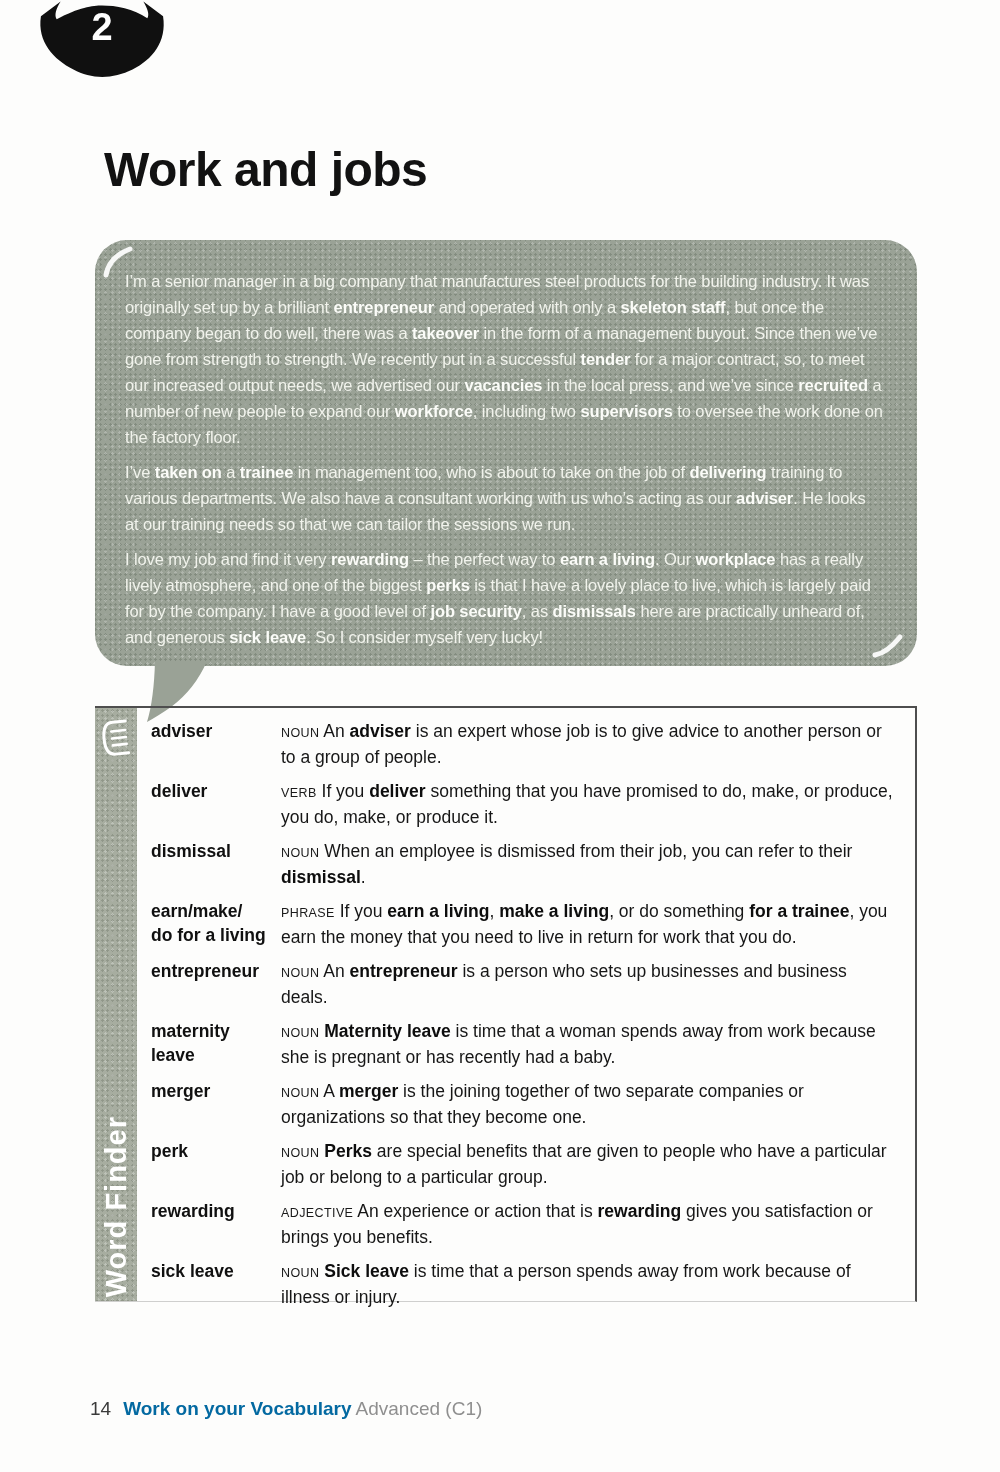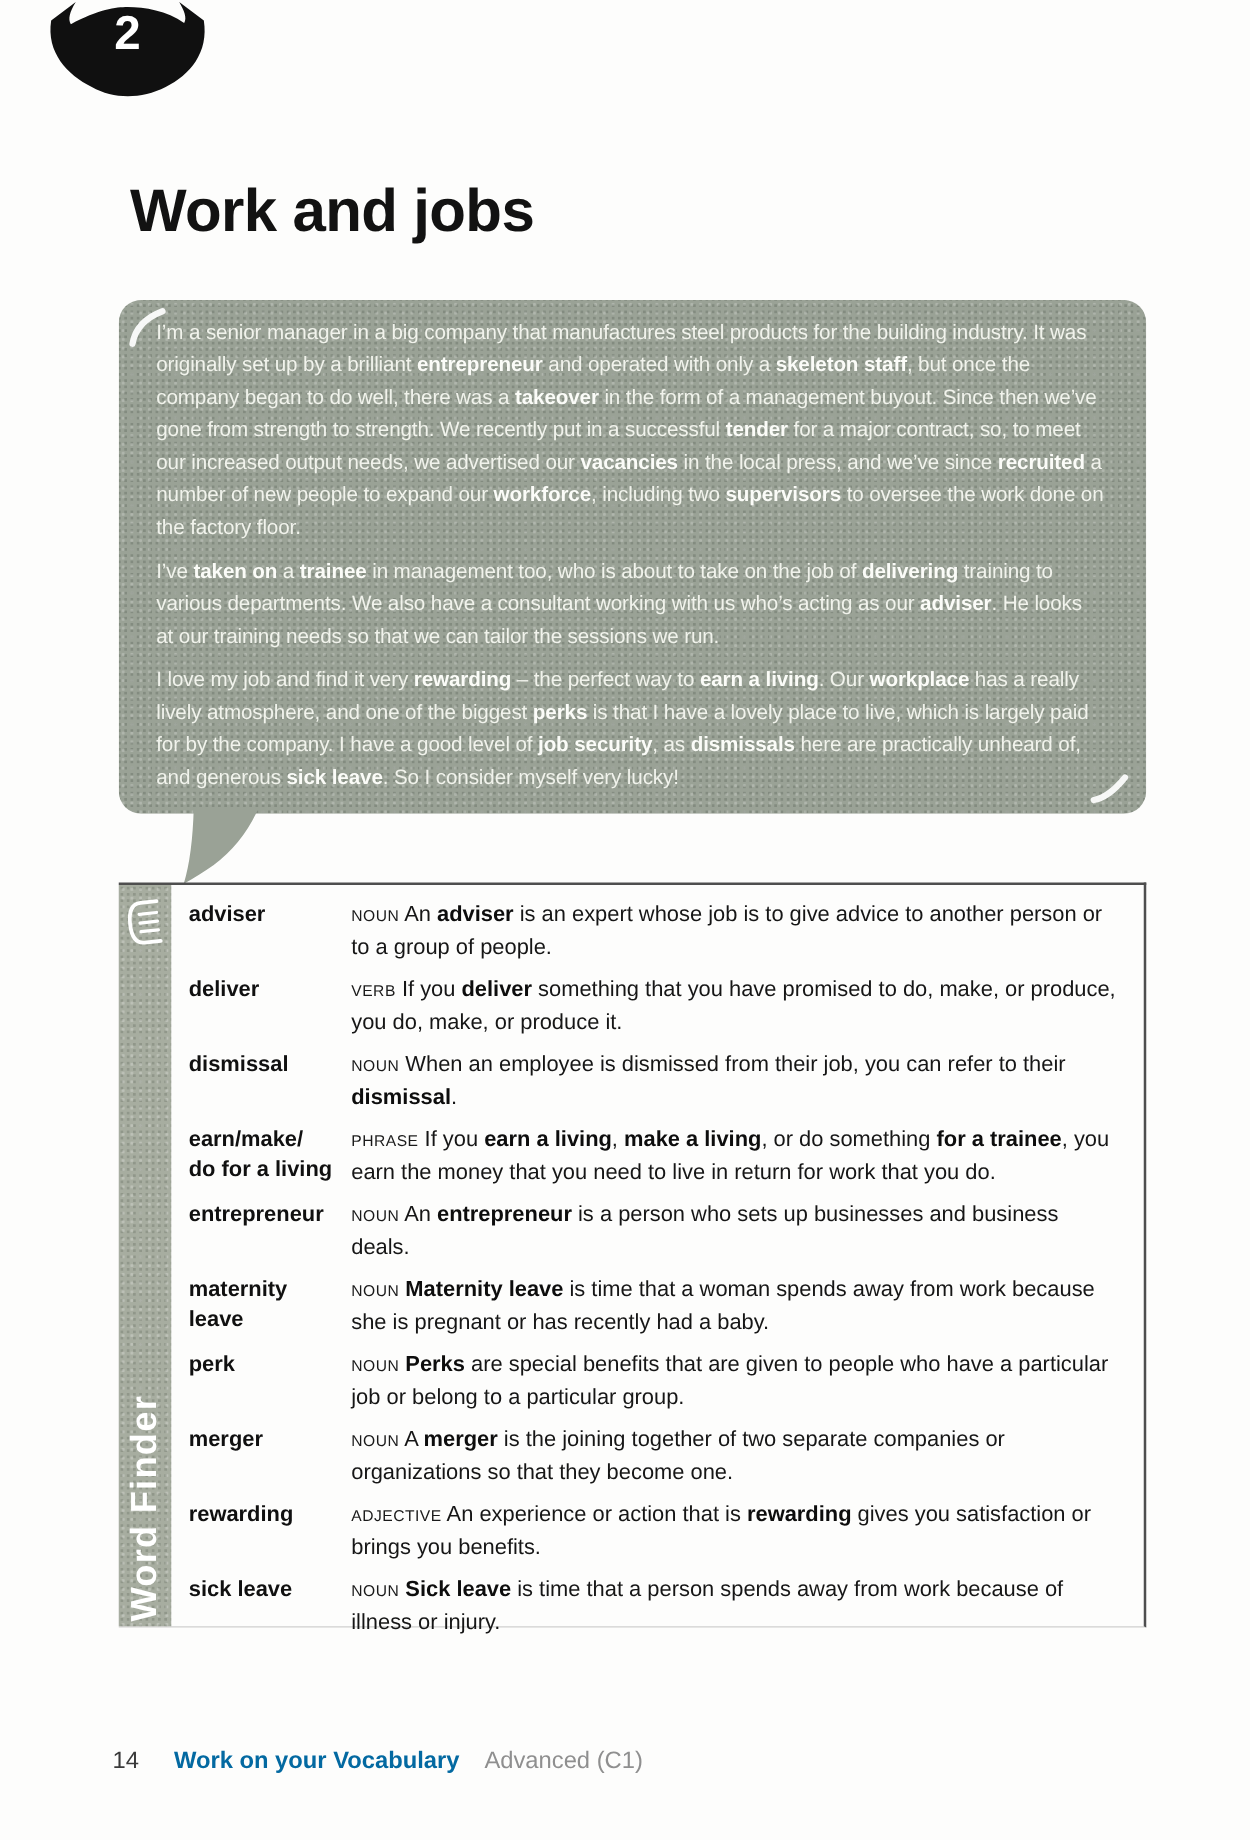--- a/index.html
+++ b/index.html
@@ -25,28 +25,28 @@
 
   
   .title{
     position:absolute;left:88px;top:126px;margin:16px;
     font-size:48px;font-weight:700;color:#121212;letter-spacing:-0.5px;
   }
 
   
   .bubble{
     position:absolute;left:95px;top:240px;width:822px;min-height:352px;
-    box-sizing:border-box;border-radius:18px;
+    box-sizing:border-box;border-radius:32px;
     background-color:var(--bubble);
     background-image:
       radial-gradient(rgba(255,255,255,0.22) 1px, transparent 1.4px),
       radial-gradient(rgba(40,50,38,0.20) 1px, transparent 1.4px);
     background-size:7px 7px,5px 5px;
     background-position:0 0,3px 2px;
-    padding:13px 34px 16px 30px;
+    padding:28px 34px 16px 30px;
     color:var(--bubble-text);
   }
   .bubble p{margin:0 0 9px;font-size:16.5px;line-height:26px;letter-spacing:-0.1px;}
   .bubble p:last-child{margin-bottom:0;}
   .bubble b{font-weight:700;color:#fbfcf8;}
   .flourish-tl{position:absolute;left:7px;top:5px;}
   .flourish-br{position:absolute;right:12px;bottom:7px;}
   .tail{position:absolute;left:50px;bottom:-57px;color:var(--bubble);}
 
   
@@ -81,21 +81,21 @@
   .wf-term{
     font-weight:700;font-size:17.5px;line-height:24px;color:#101010;
     white-space:pre-line;
   }
   .wf-def{font-size:17.5px;line-height:24px;color:#161616;}
   .wf-def b{font-weight:700;color:#0d0d0d;}
   .pos{font-size:12.5px;letter-spacing:0.4px;color:#1a1a1a;}
 
   
   .footer{
-    position:absolute;left:90px;top:1398px;display:flex;align-items:baseline;gap:28px;
+    position:absolute;left:90px;top:1398px;display:flex;align-items:baseline;gap:12px;
     font-size:19px;
   }
   .footer .pageno{color:#3a3a3a;}
   .footer .booktitle{font-weight:700;color:#0369a1;}
   .footer .level{color:#8f8f8f;margin-left:-8px;}
 </style>
 </head>
 <body>
 
 <div class="page">
@@ -161,26 +161,26 @@
         <div class="wf-row">
           <div class="wf-term">entrepreneur</div>
           <div class="wf-def"><span class="pos">NOUN</span> <span>An </span><b>entrepreneur</b><span> is a person who sets up businesses and business deals.</span></div>
         </div>
         <div class="wf-row">
           <div class="wf-term">maternity
 leave</div>
           <div class="wf-def"><span class="pos">NOUN</span> <b>Maternity leave</b><span> is time that a woman spends away from work because she is pregnant or has recently had a baby.</span></div>
         </div>
         <div class="wf-row">
+          <div class="wf-term">merger</div>
+          <div class="wf-def"><span class="pos">NOUN</span> <span>A </span><b>merger</b><span> is the joining together of two separate companies or organizations so that they become one.</span></div>
+        </div>
+        <div class="wf-row">
           <div class="wf-term">perk</div>
           <div class="wf-def"><span class="pos">NOUN</span> <b>Perks</b><span> are special benefits that are given to people who have a particular job or belong to a particular group.</span></div>
-        </div>
-        <div class="wf-row">
-          <div class="wf-term">merger</div>
-          <div class="wf-def"><span class="pos">NOUN</span> <span>A </span><b>merger</b><span> is the joining together of two separate companies or organizations so that they become one.</span></div>
         </div>
         <div class="wf-row">
           <div class="wf-term">rewarding</div>
           <div class="wf-def"><span class="pos">ADJECTIVE</span> <span>An experience or action that is </span><b>rewarding</b><span> gives you satisfaction or brings you benefits.</span></div>
         </div>
         <div class="wf-row">
           <div class="wf-term">sick leave</div>
           <div class="wf-def"><span class="pos">NOUN</span> <b>Sick leave</b><span> is time that a person spends away from work because of illness or injury.</span></div>
         </div>
       </div>

